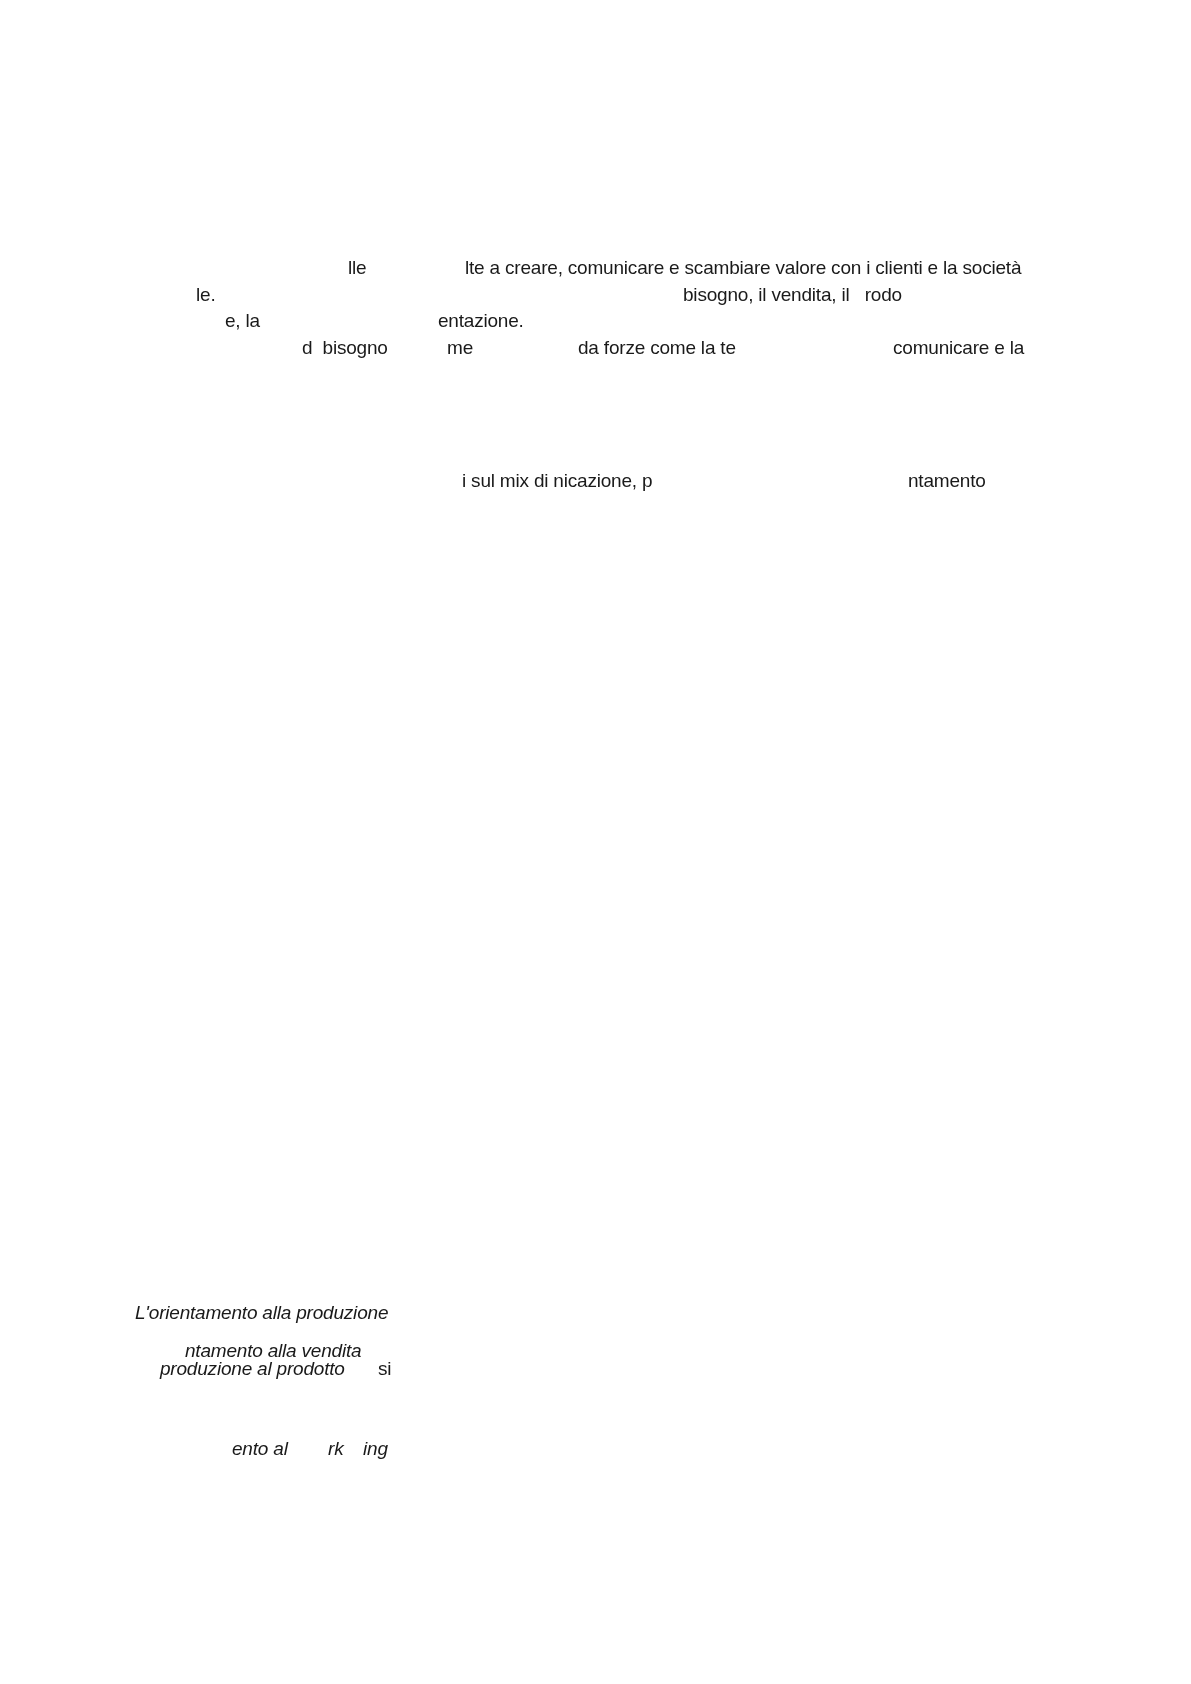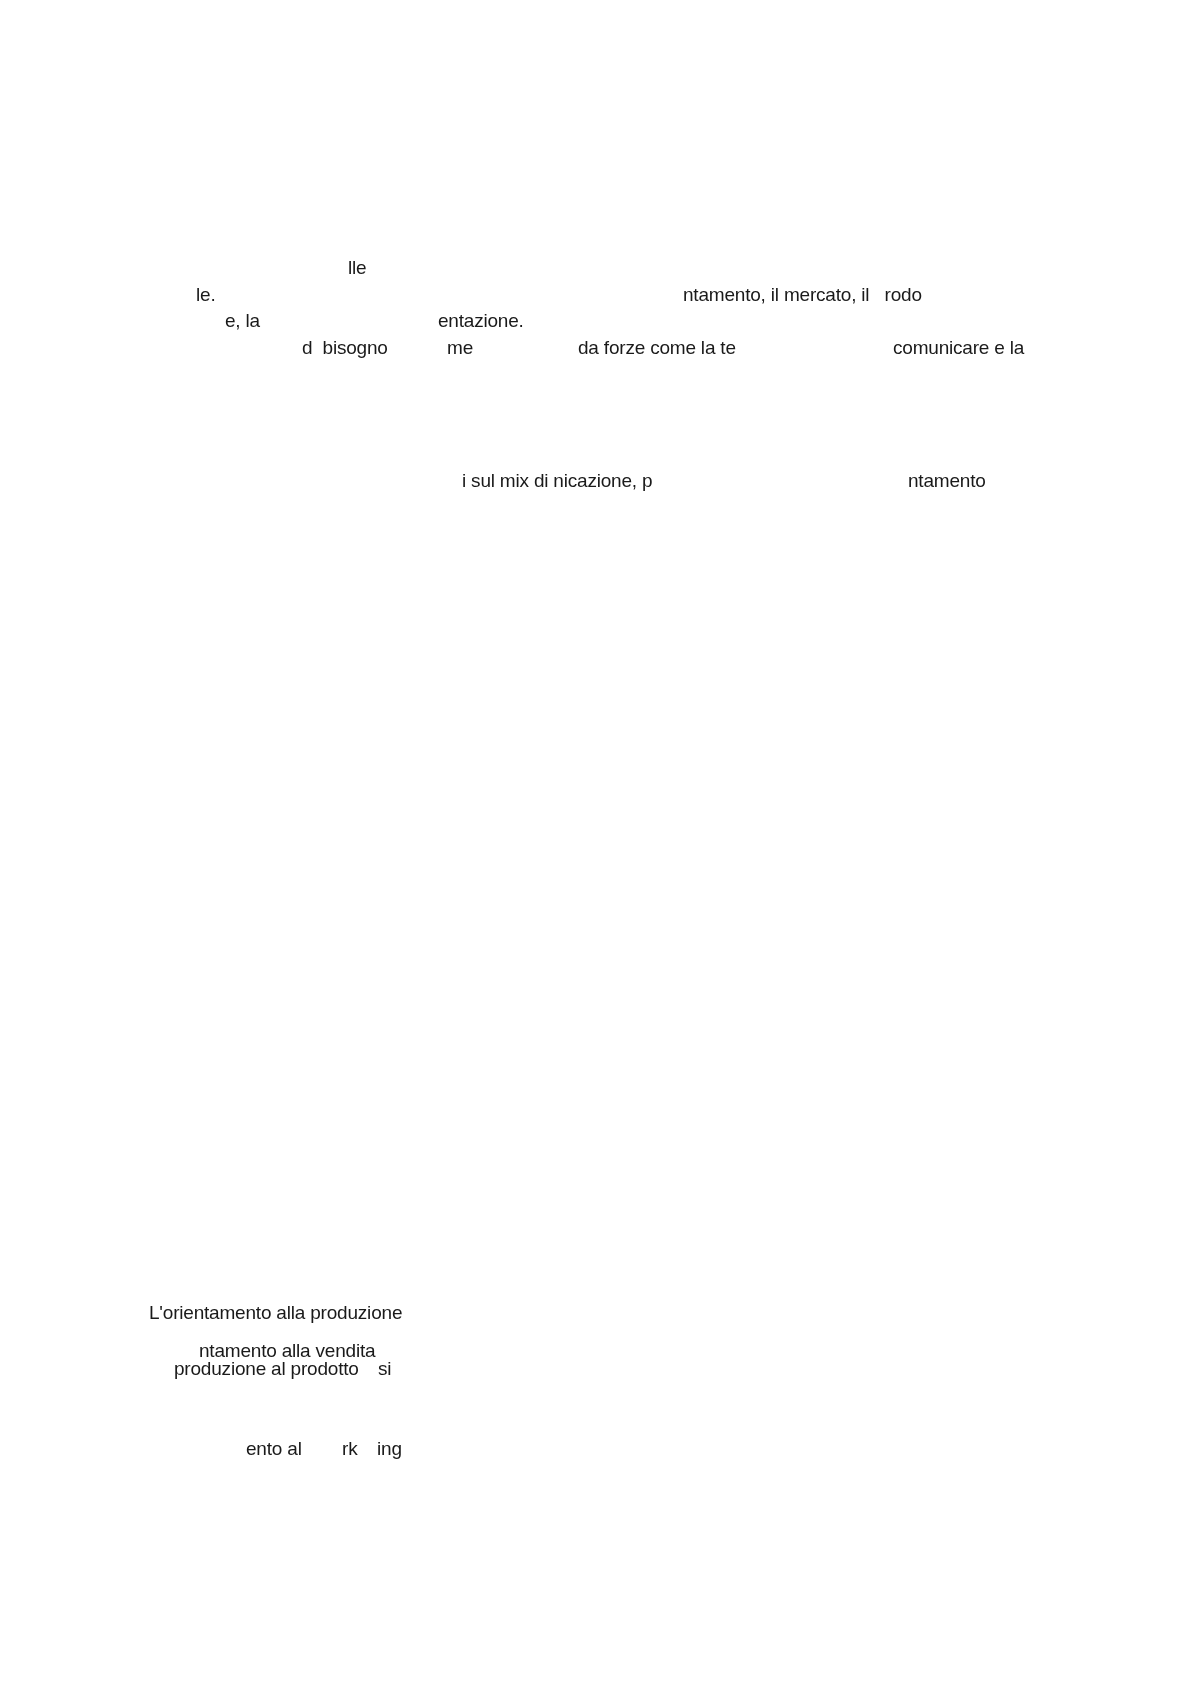--- a/index.html
+++ b/index.html
@@ -17,32 +17,33 @@
   }
   .frag {
     position: absolute;
     font-size: 19px;
     line-height: 20px;
     color: #1a1a1a;
     letter-spacing: -0.2px;
     white-space: pre;
   }
   .italic {
-    margin-left: 14px;
+    font-style: italic;
   }
 </style>
 </head>
 <body>
 
 <div class="page">
 
   <span class="frag" style="left:348px; top:258px">lle</span>
+  <span class="frag" style="left:465px; top:258px">lte a creare, comunicare e scambiare valore con i clienti e la società</span>
 
   <span class="frag" style="left:196px; top:285px">le.</span>
-  <span class="frag" style="left:683px; top:285px">ntamento, il mercato, il   rodo</span>
+  <span class="frag" style="left:683px; top:285px">bisogno, il vendita, il   rodo</span>
 
   <span class="frag" style="left:225px; top:311px">e, la</span>
   <span class="frag" style="left:438px; top:311px">entazione.</span>
 
   <span class="frag" style="left:302px; top:338px">d  bisogno</span>
   <span class="frag" style="left:447px; top:338px">me</span>
   <span class="frag" style="left:578px; top:338px">da forze come la te</span>
   <span class="frag" style="left:893px; top:338px">comunicare e la</span>
 
   <span class="frag" style="left:462px; top:471px">i sul mix di nicazione, p</span>

